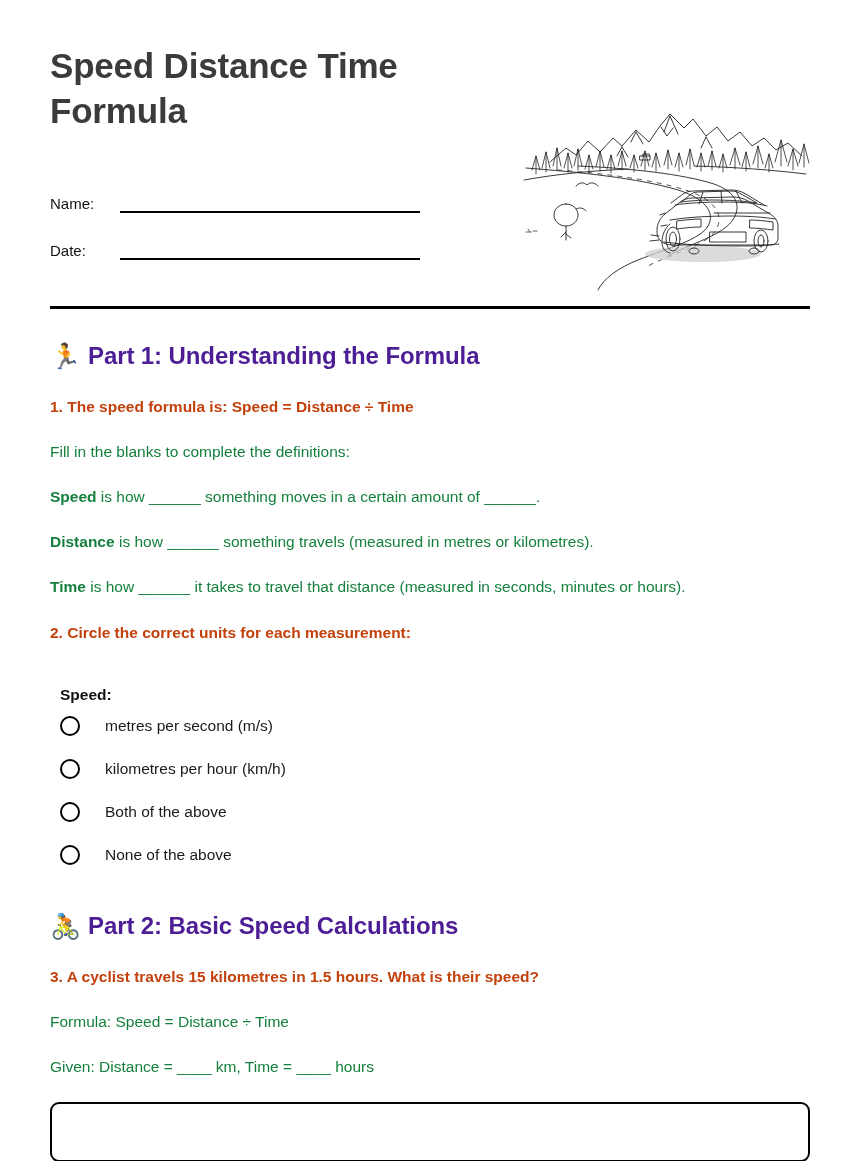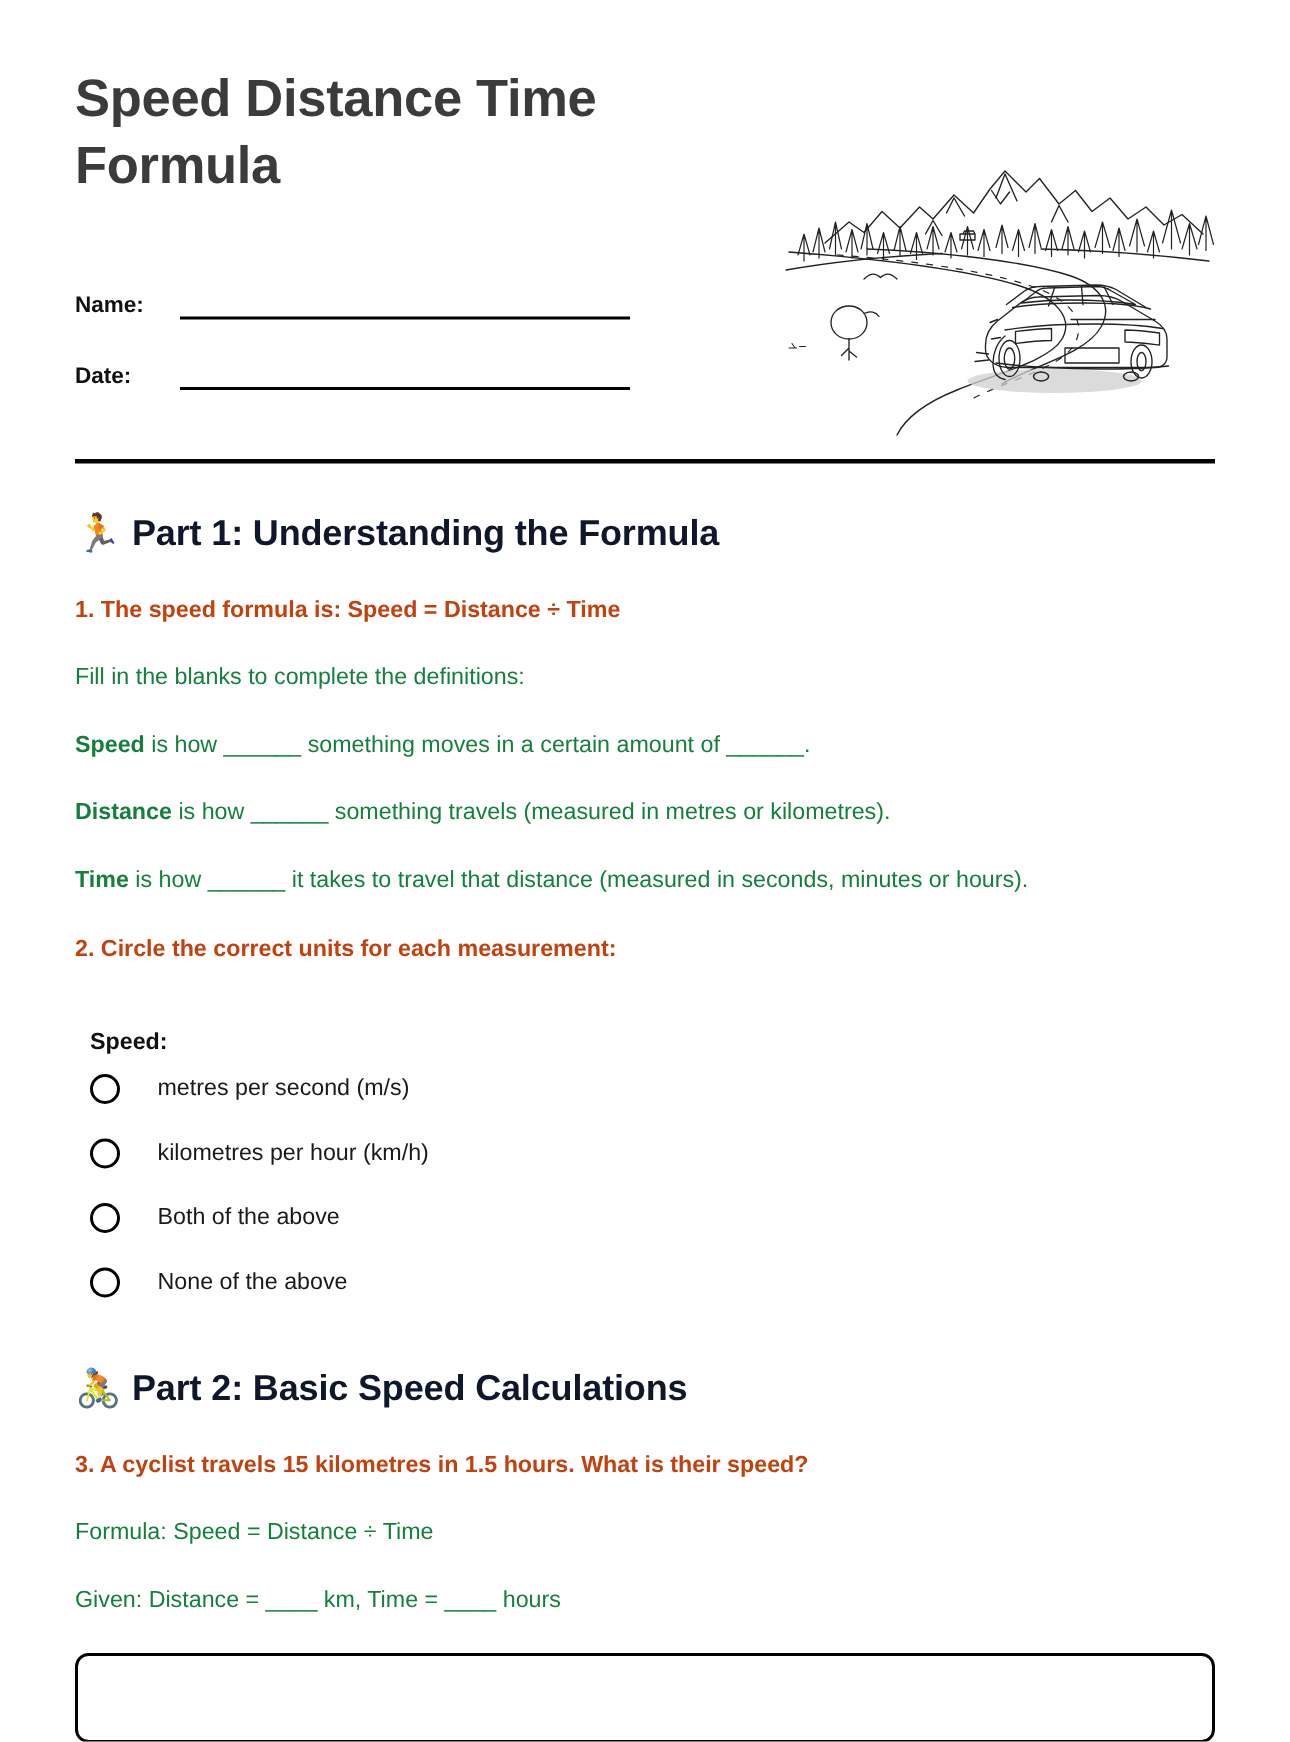--- a/index.html
+++ b/index.html
@@ -41,21 +41,21 @@
   .field-block {
     margin-top: 34px;
   }
   .field-row {
     display: flex;
     align-items: flex-end;
     height: 47px;
   }
   .field-label {
     font-size: 15px;
-    font-weight: bold;
+    font-weight: normal;
     color: #111111;
     width: 70px;
     flex: 0 0 70px;
     padding-bottom: 3px;
   }
   .field-line {
     flex: 0 0 300px;
     height: 0;
     border-bottom: 2px solid #000000;
     margin-bottom: 2px;
@@ -87,21 +87,21 @@
   }
   .section-emoji {
     font-size: 25px;
     line-height: 1;
     width: 28px;
     text-align: center;
   }
   .section-title {
     font-size: 24px;
     font-weight: bold;
-    color: #0f172a;
+    color: #4c1d95;
     letter-spacing: -0.1px;
   }
 
   
   .q-bold {
     font-size: 15.5px;
     font-weight: bold;
     color: #c2410c;
     margin-top: 28px;
   }

